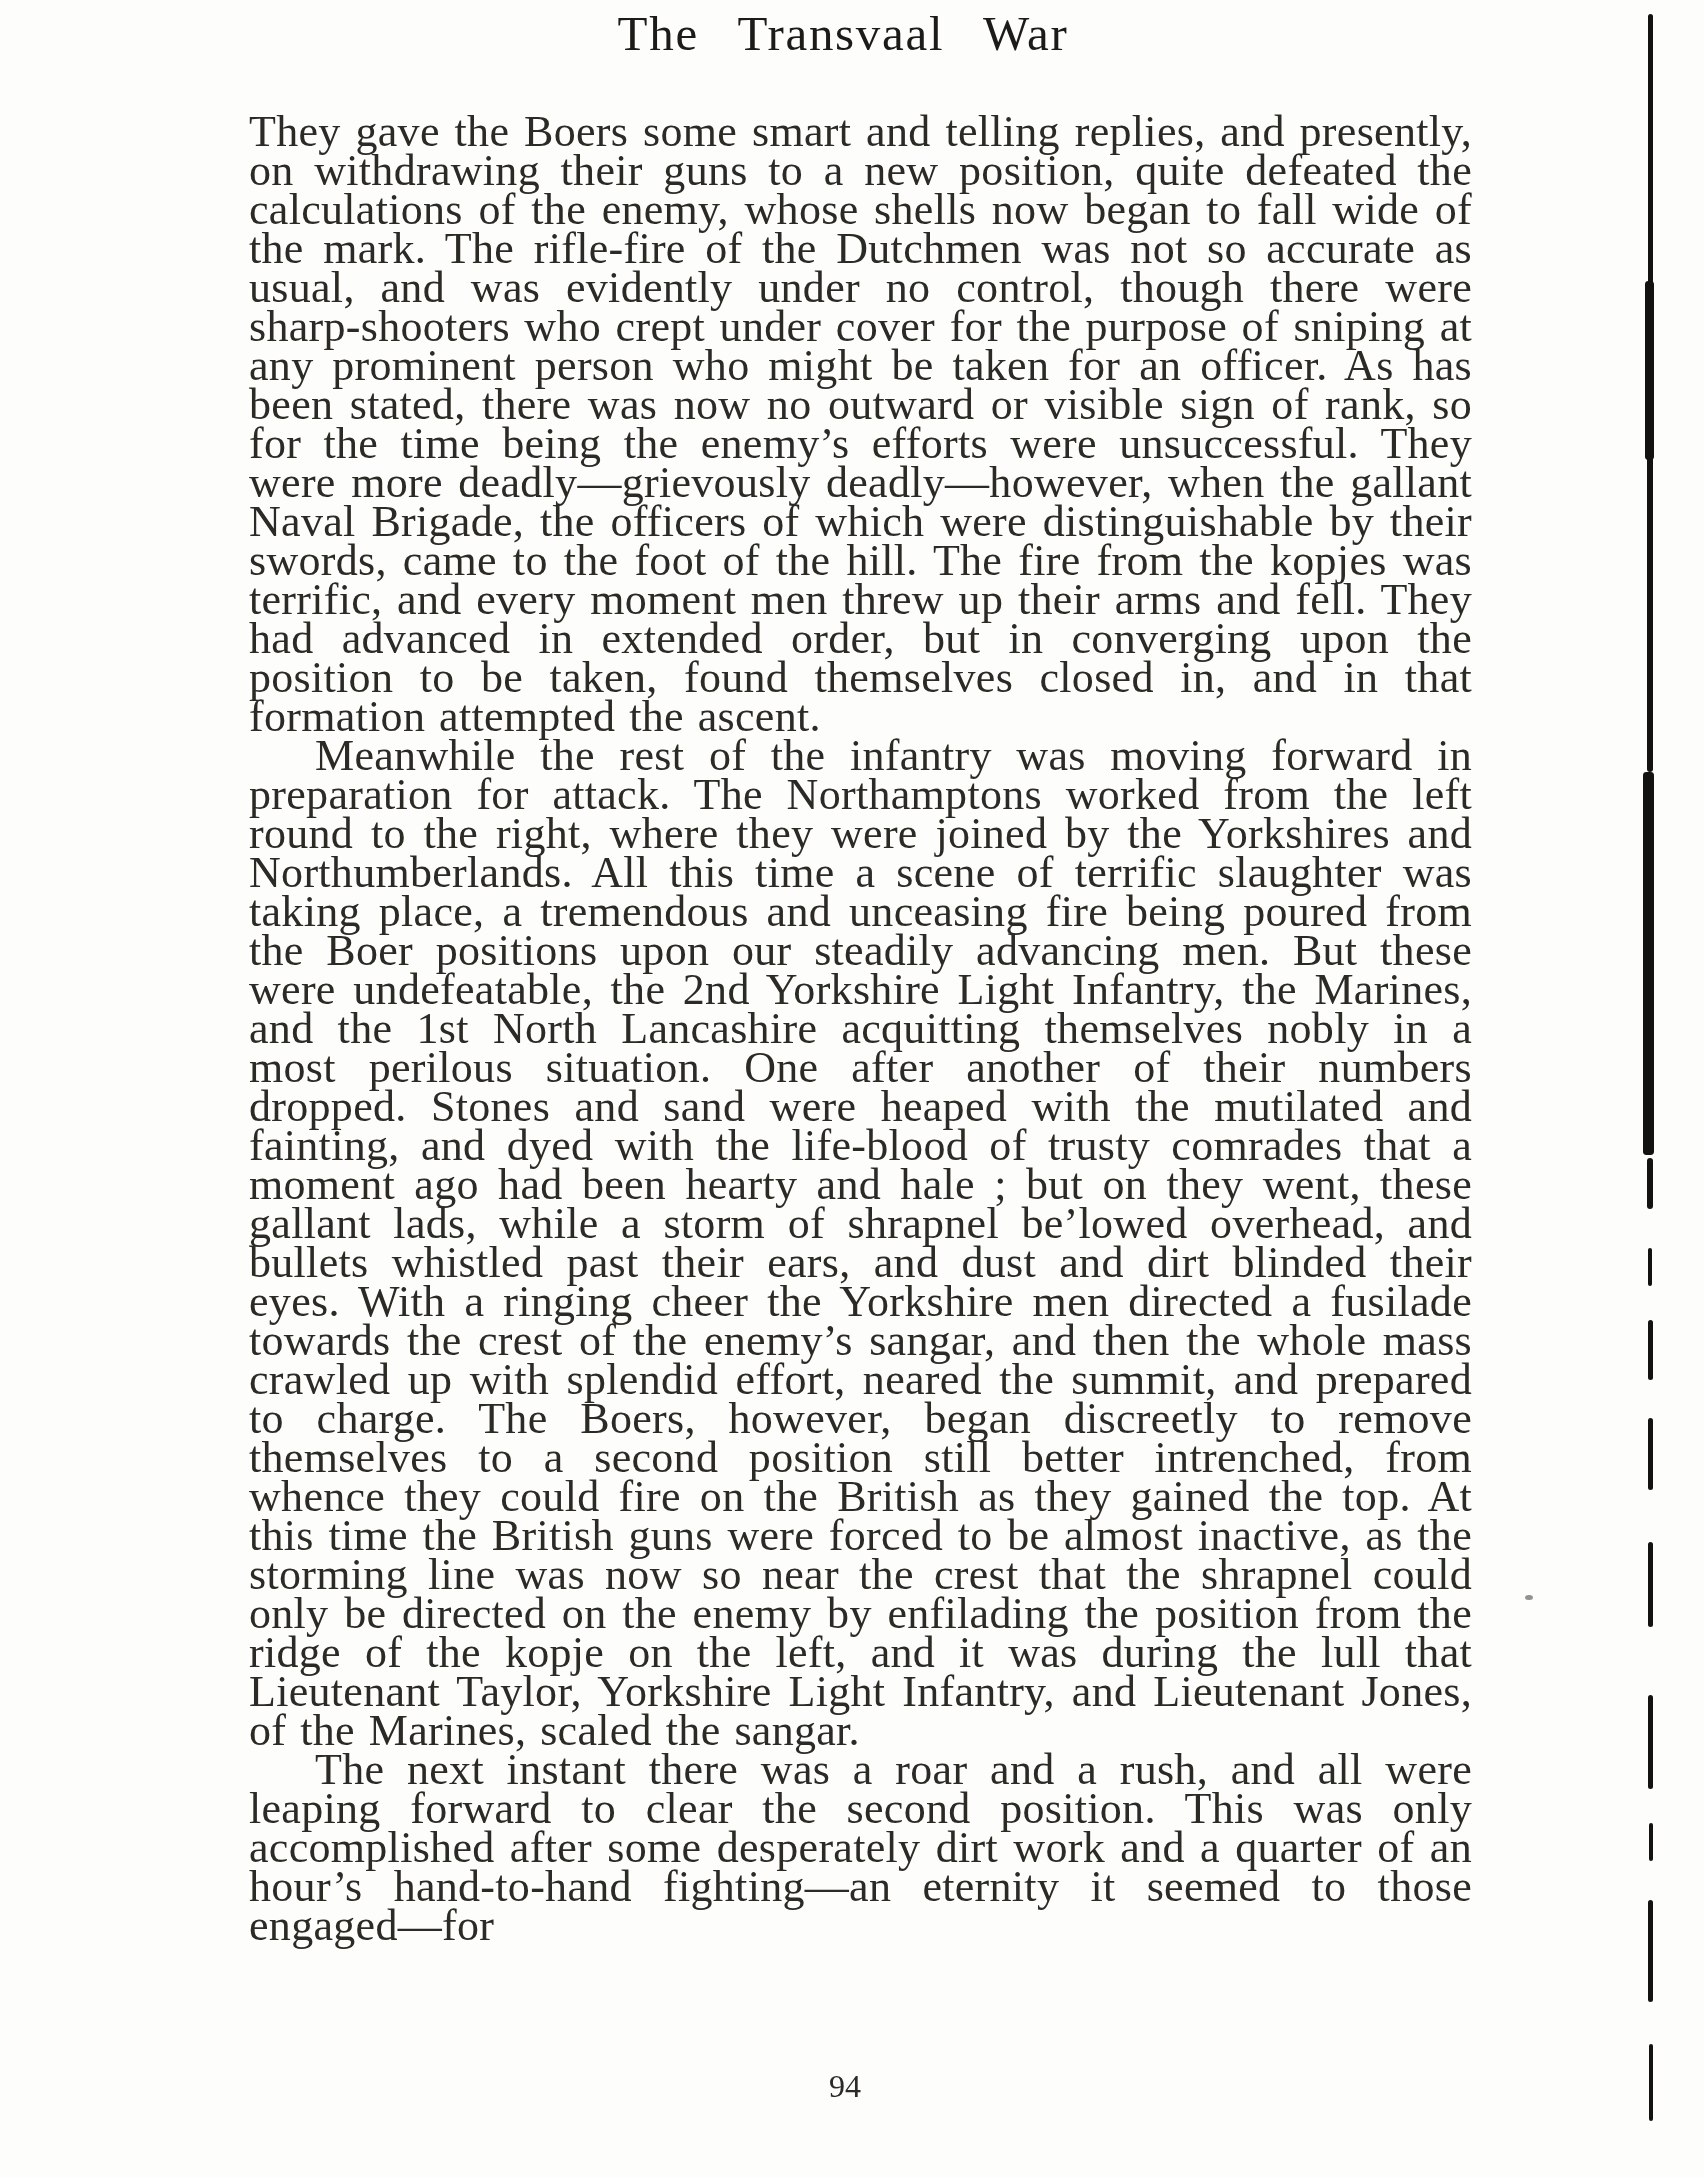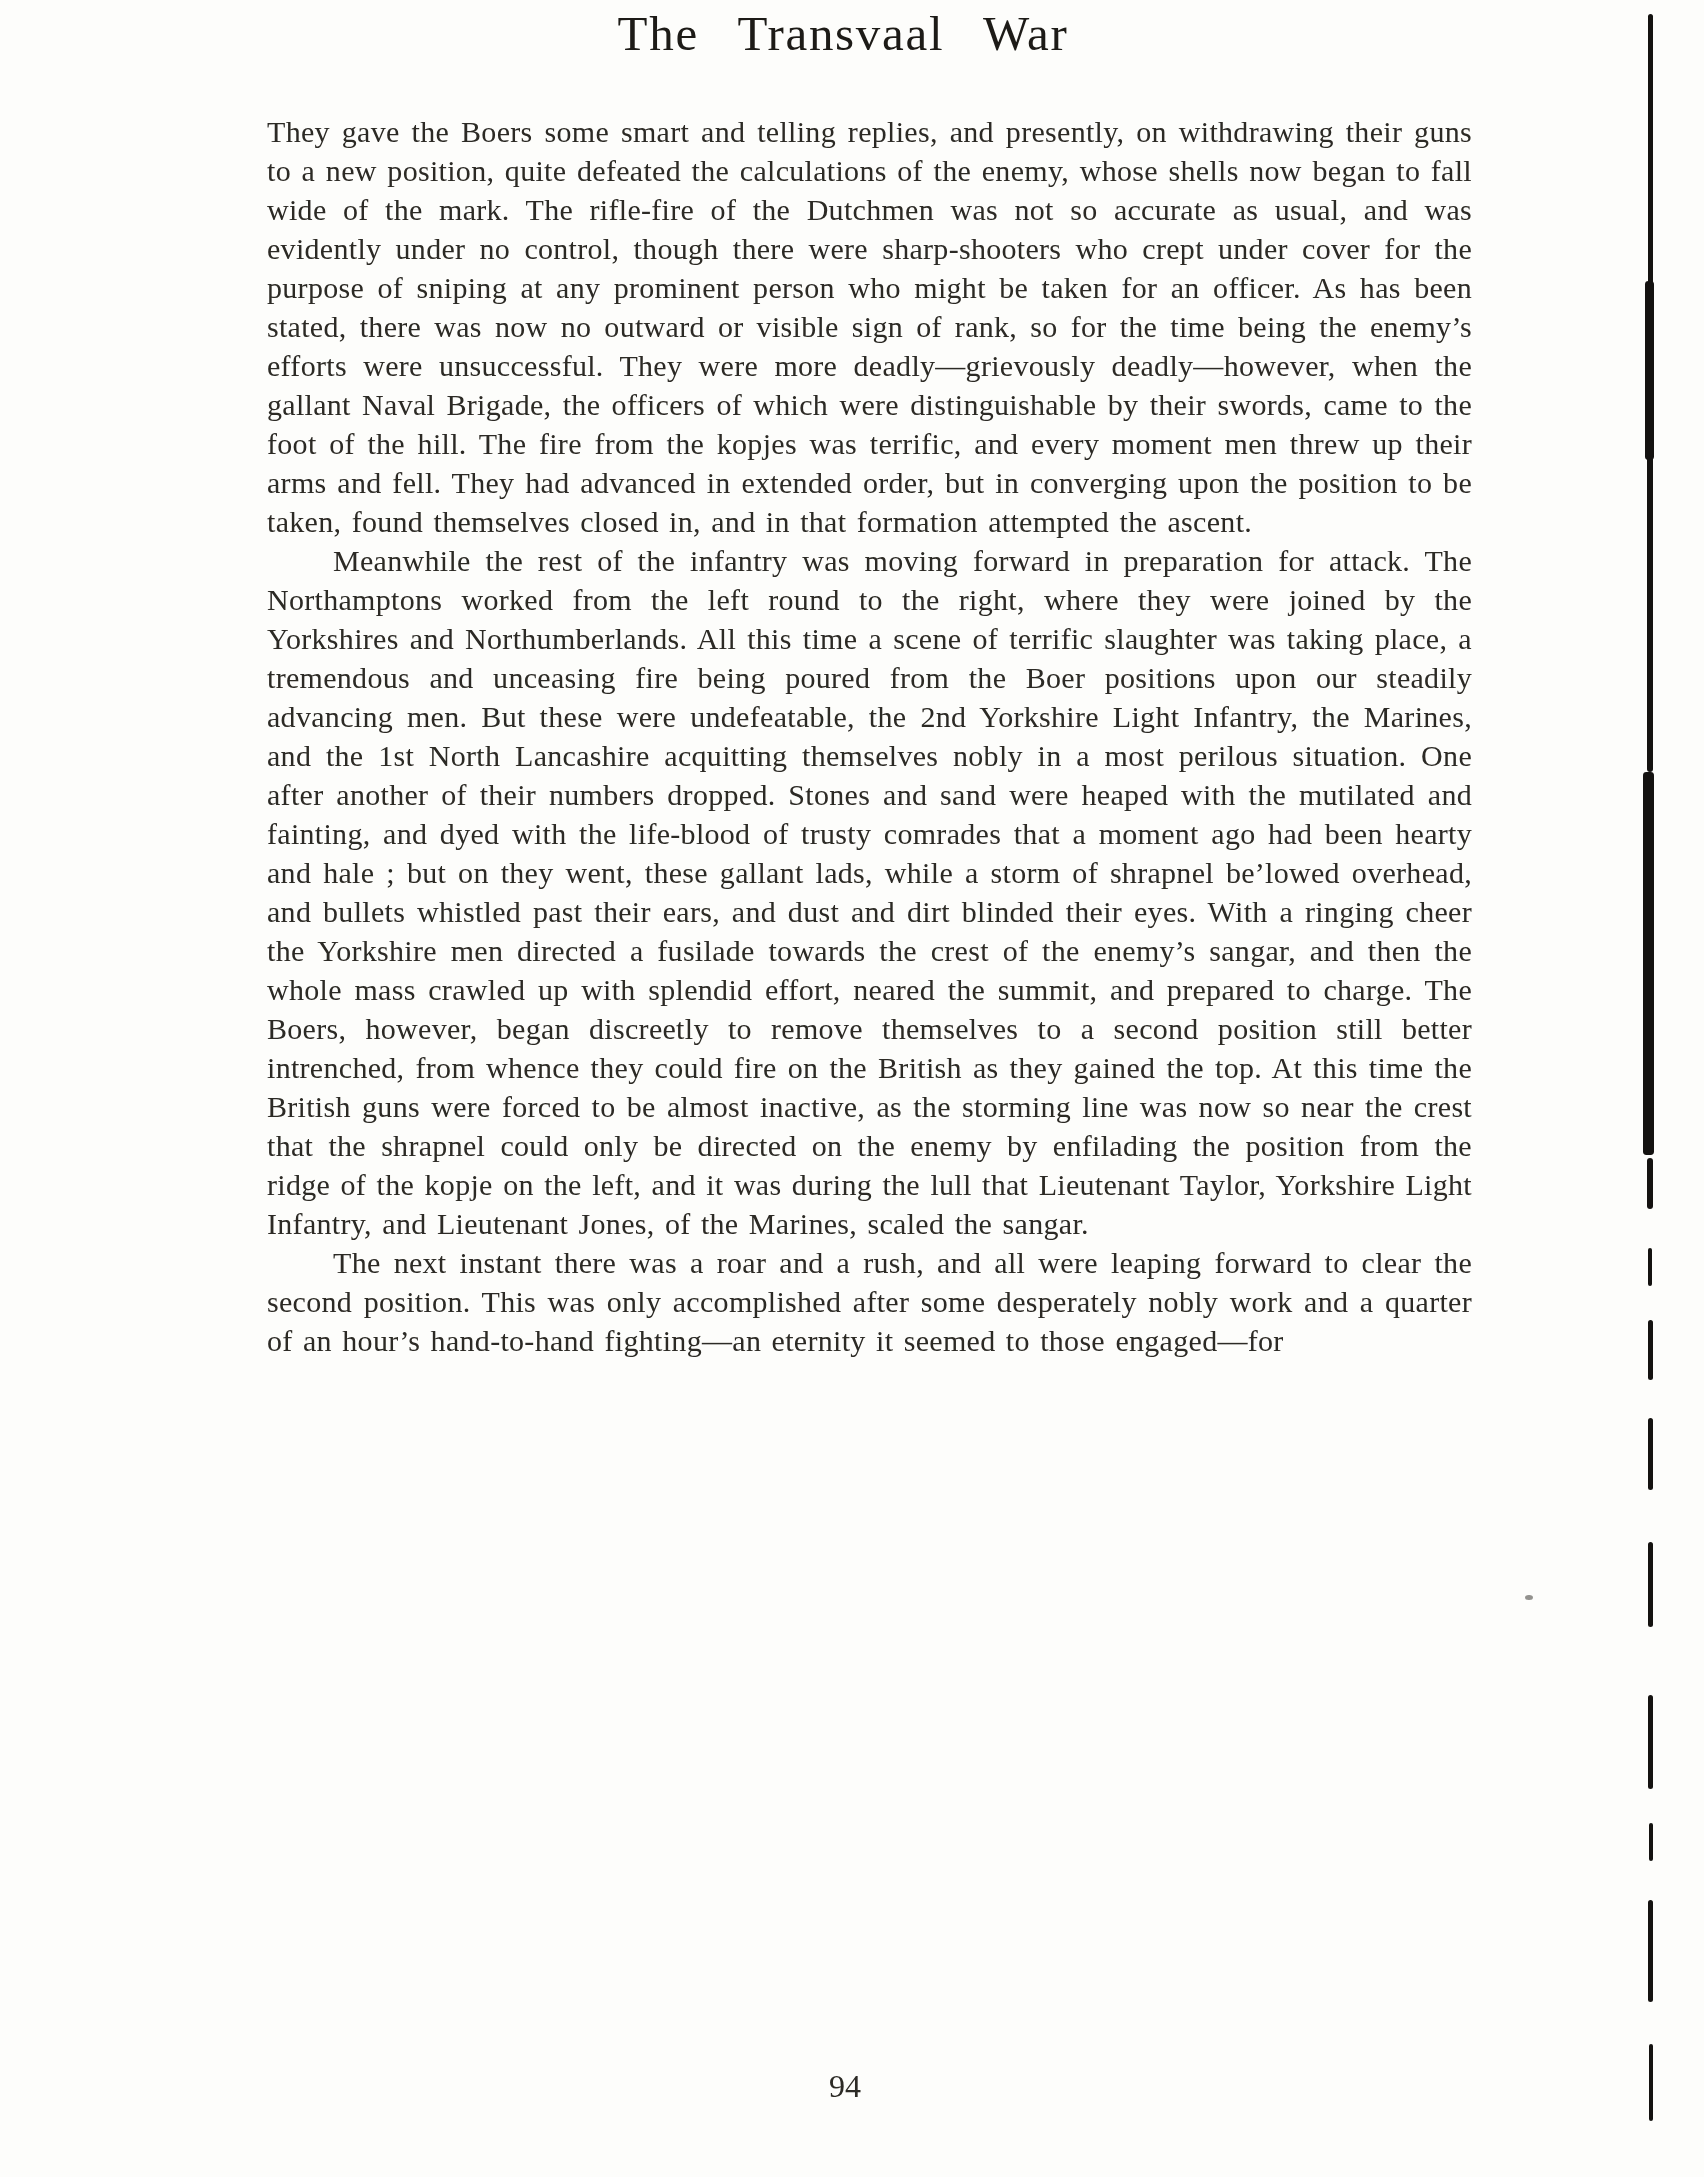--- a/index.html
+++ b/index.html
@@ -36,26 +36,25 @@
   }
 
   .text-column {
     position: absolute;
     left: 249px;
     top: 112px;
     width: 1223px;
   }
 
   p.para {
-    font-size: 30px;
+    font-size: 44px;
     line-height: 39px;
     text-align: justify;
     word-spacing: 2.6px;
     letter-spacing: 0.3px;
-    margin-left: 18px;
   }
 
   p.para.indent {
     text-indent: 66px;
   }
 
   .page-number {
     position: absolute;
     left: 0;
     right: 14px;
@@ -94,21 +93,21 @@
 </head>
 <body>
 
 <div class="page">
 
   <h1 class="title">The Transvaal War</h1>
 
   <div class="text-column">
     <p class="para">They gave the Boers some smart and telling replies, and presently, on withdrawing their guns to a new position, quite defeated the calculations of the enemy, whose shells now began to fall wide of the mark. The rifle-fire of the Dutchmen was not so accurate as usual, and was evidently under no control, though there were sharp-shooters who crept under cover for the purpose of sniping at any prominent person who might be taken for an officer. As has been stated, there was now no outward or visible sign of rank, so for the time being the enemy’s efforts were unsuccessful. They were more deadly—grievously deadly—however, when the gallant Naval Brigade, the officers of which were distinguishable by their swords, came to the foot of the hill. The fire from the kopjes was terrific, and every moment men threw up their arms and fell. They had advanced in extended order, but in converging upon the position to be taken, found themselves closed in, and in that formation attempted the ascent.</p>
     <p class="para indent">Meanwhile the rest of the infantry was moving forward in preparation for attack. The Northamptons worked from the left round to the right, where they were joined by the Yorkshires and Northumberlands. All this time a scene of terrific slaughter was taking place, a tremendous and unceasing fire being poured from the Boer positions upon our steadily advancing men. But these were undefeatable, the 2nd Yorkshire Light Infantry, the Marines, and the 1st North Lancashire acquitting themselves nobly in a most perilous situation. One after another of their numbers dropped. Stones and sand were heaped with the mutilated and fainting, and dyed with the life-blood of trusty comrades that a moment ago had been hearty and hale ; but on they went, these gallant lads, while a storm of shrapnel be’lowed overhead, and bullets whistled past their ears, and dust and dirt blinded their eyes. With a ringing cheer the Yorkshire men directed a fusilade towards the crest of the enemy’s sangar, and then the whole mass crawled up with splendid effort, neared the summit, and prepared to charge. The Boers, however, began discreetly to remove themselves to a second position still better intrenched, from whence they could fire on the British as they gained the top. At this time the British guns were forced to be almost inactive, as the storming line was now so near the crest that the shrapnel could only be directed on the enemy by enfilading the position from the ridge of the kopje on the left, and it was during the lull that Lieutenant Taylor, Yorkshire Light Infantry, and Lieutenant Jones, of the Marines, scaled the sangar.</p>
-    <p class="para indent">The next instant there was a roar and a rush, and all were leaping forward to clear the second position. This was only accomplished after some desperately nobly work and a quarter of an hour’s hand-to-hand fighting—an eternity it seemed to those engaged—for</p>
+    <p class="para indent">The next instant there was a roar and a rush, and all were leaping forward to clear the second position. This was only accomplished after some desperately dirt work and a quarter of an hour’s hand-to-hand fighting—an eternity it seemed to those engaged—for</p>
   </div>
 
   <div class="page-number">94</div>
 
   <div class="scan-artifact">
     <div class="seg" style="top:13.6px;   height:426px; width:5.1px;  left:8.5px;"></div>
     <div class="seg" style="top:281px;  height:179px; width:8.5px; left:6px;"></div>
     <div class="seg" style="top:440px;  height:332px; width:6.8px;  left:7.7px;"></div>
     <div class="seg" style="top:772px;  height:383px; width:11px; left:4.3px;"></div>
     <div class="seg" style="top:1158px; height:51px;  width:6px;  left:7.7px;"></div>

